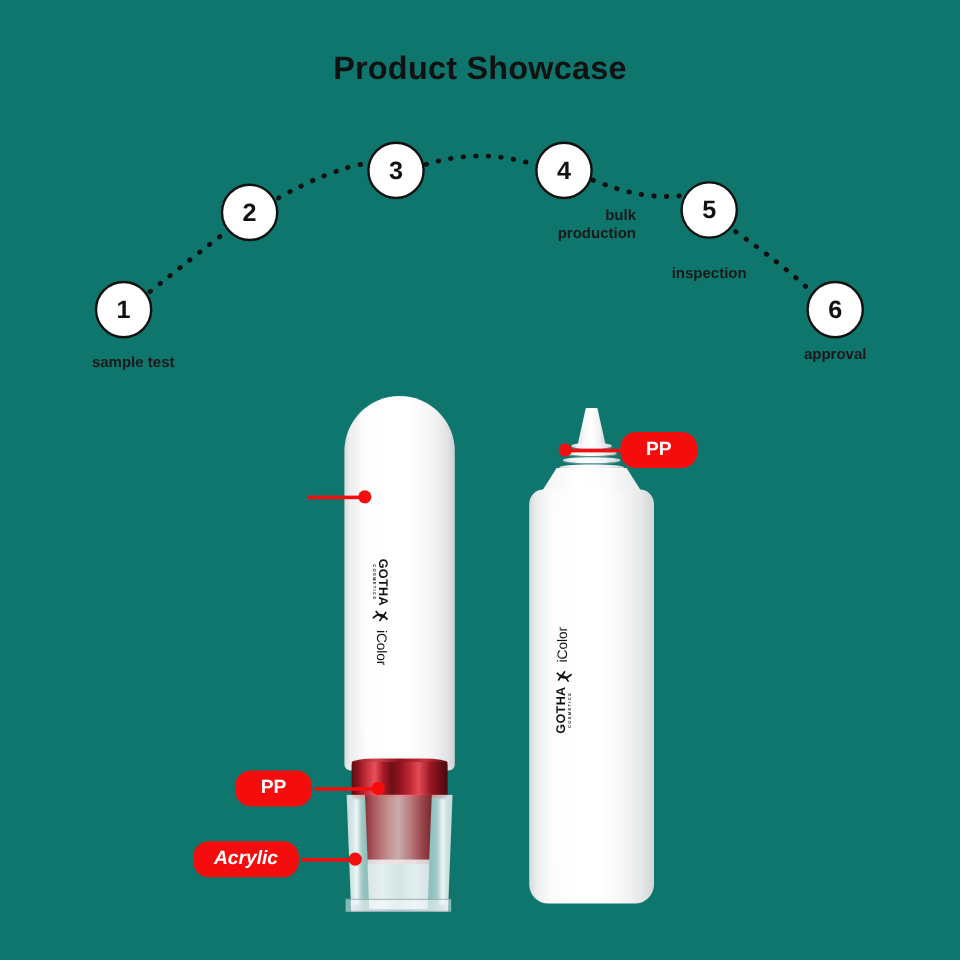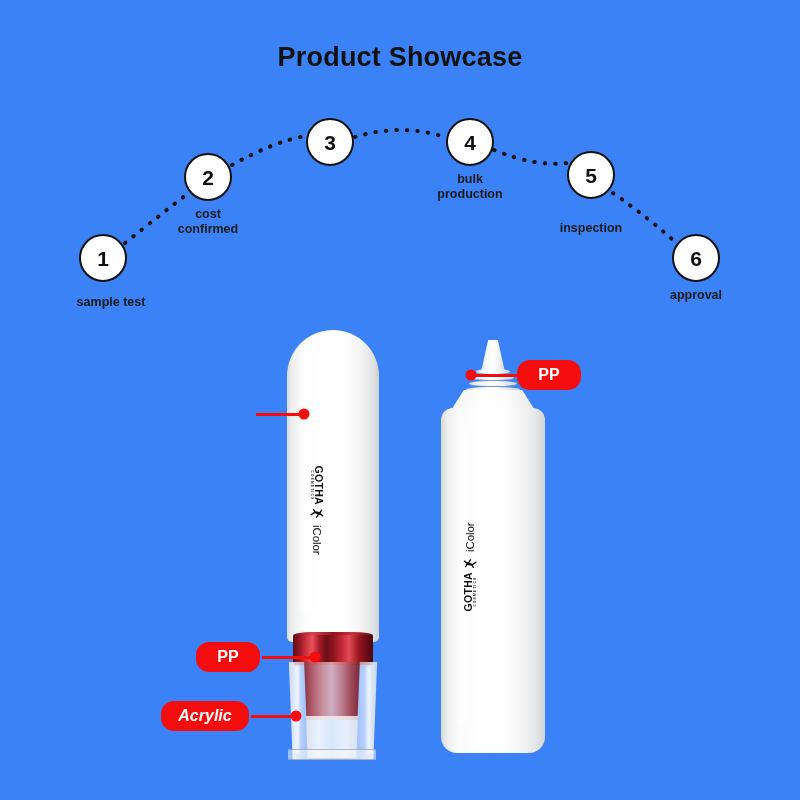--- a/index.html
+++ b/index.html
@@ -4,21 +4,21 @@
 <style>
   html, body {
     margin: 0;
     padding: 0;
     background: #ffffff;
   }
   #page {
     position: relative;
     width: 800px;
     height: 800px;
-    background: #3b82f6;
+    background: #0f766e;
     overflow: hidden;
     font-family: "Liberation Sans", sans-serif;
   }
 
   
   #page-title {
     position: absolute;
     left: 0;
     top: 42px;
     width: 800px;
@@ -384,31 +384,29 @@
     </svg>
 
     <div class="step-node" style="left:103px; top:163px;">
       <span class="step-num">1</span>
     </div>
     <div class="step-label" style="left:111px; top:200px;">sample test</div>
 
     <div class="step-node" style="left:208px; top:82px;">
       <span class="step-num">2</span>
     </div>
-    <div class="step-label" style="left:208px; top:112px;">cost
-confirmed</div>
 
     <div class="step-node" style="left:330px; top:47px;">
       <span class="step-num">3</span>
     </div>
 
     <div class="step-node" style="left:470px; top:47px;">
       <span class="step-num">4</span>
     </div>
-    <div class="step-label" style="left:470px; top:77px;">bulk
+    <div class="step-label" style="left:470px; top:77px;text-align:right;">bulk
 production</div>
 
     <div class="step-node" style="left:591px; top:80px;">
       <span class="step-num">5</span>
     </div>
     <div class="step-label" style="left:591px; top:126px;">inspection</div>
 
     <div class="step-node" style="left:696px; top:163px;">
       <span class="step-num">6</span>
     </div>

